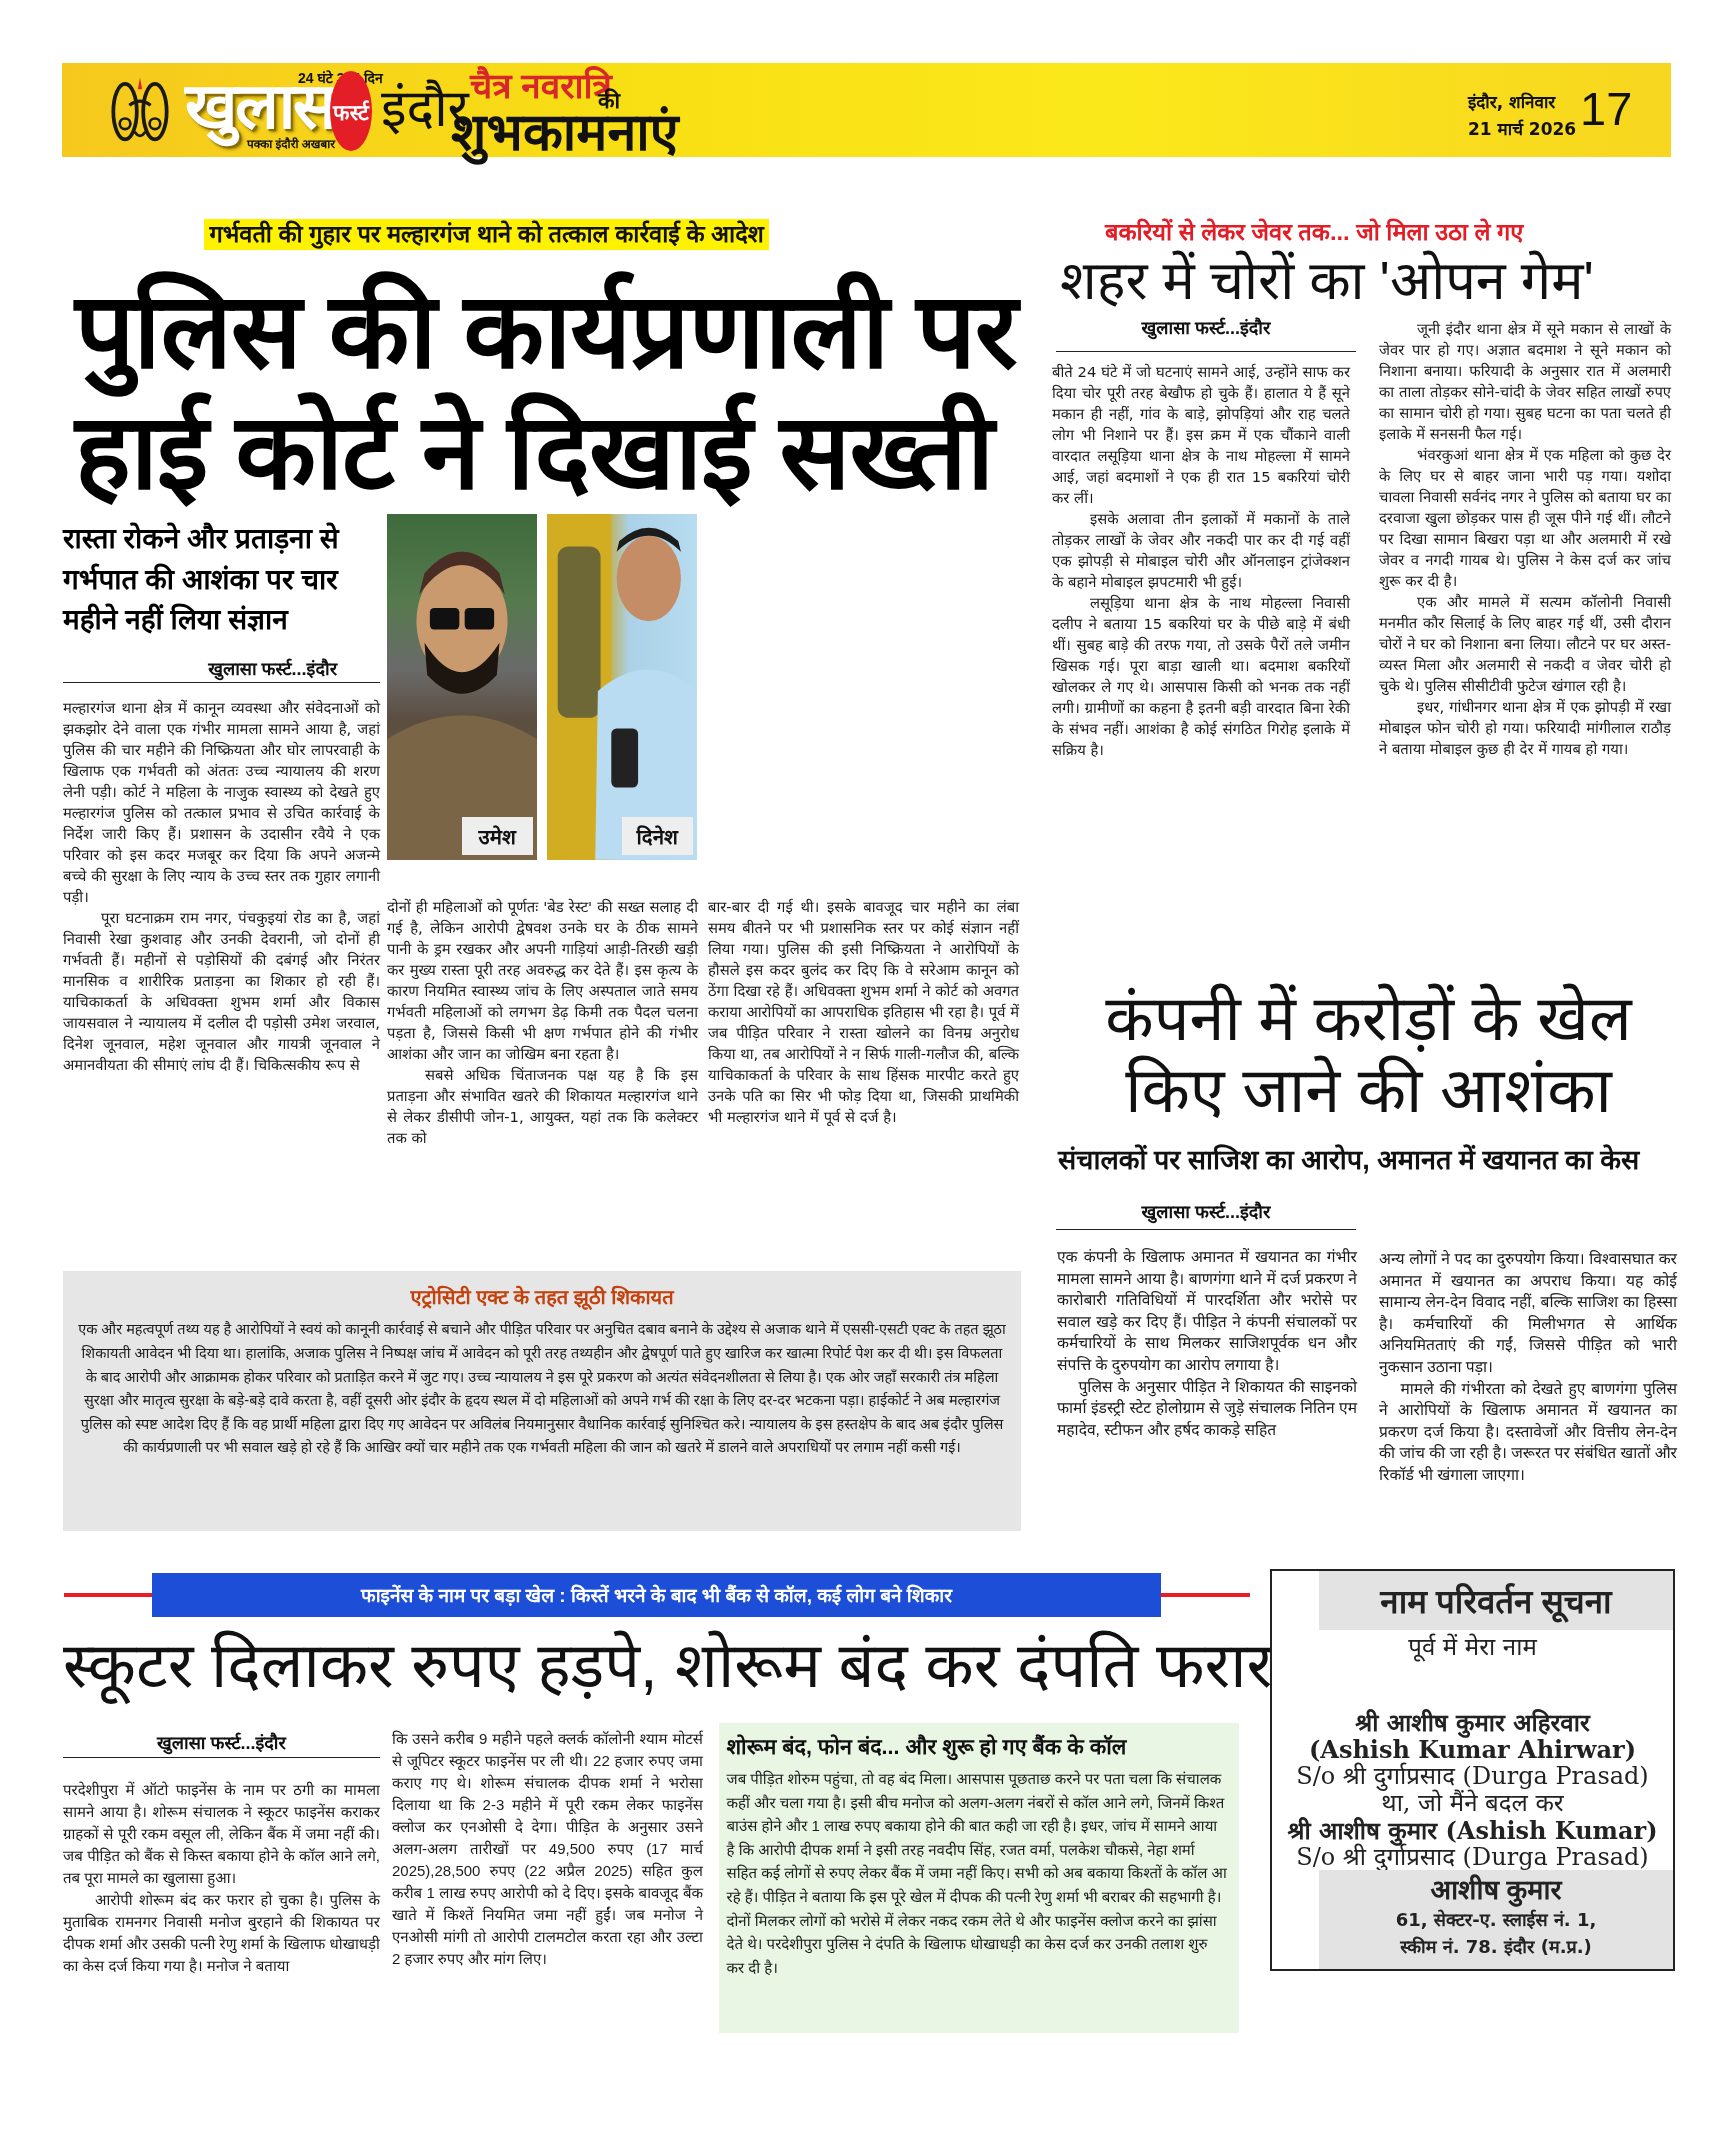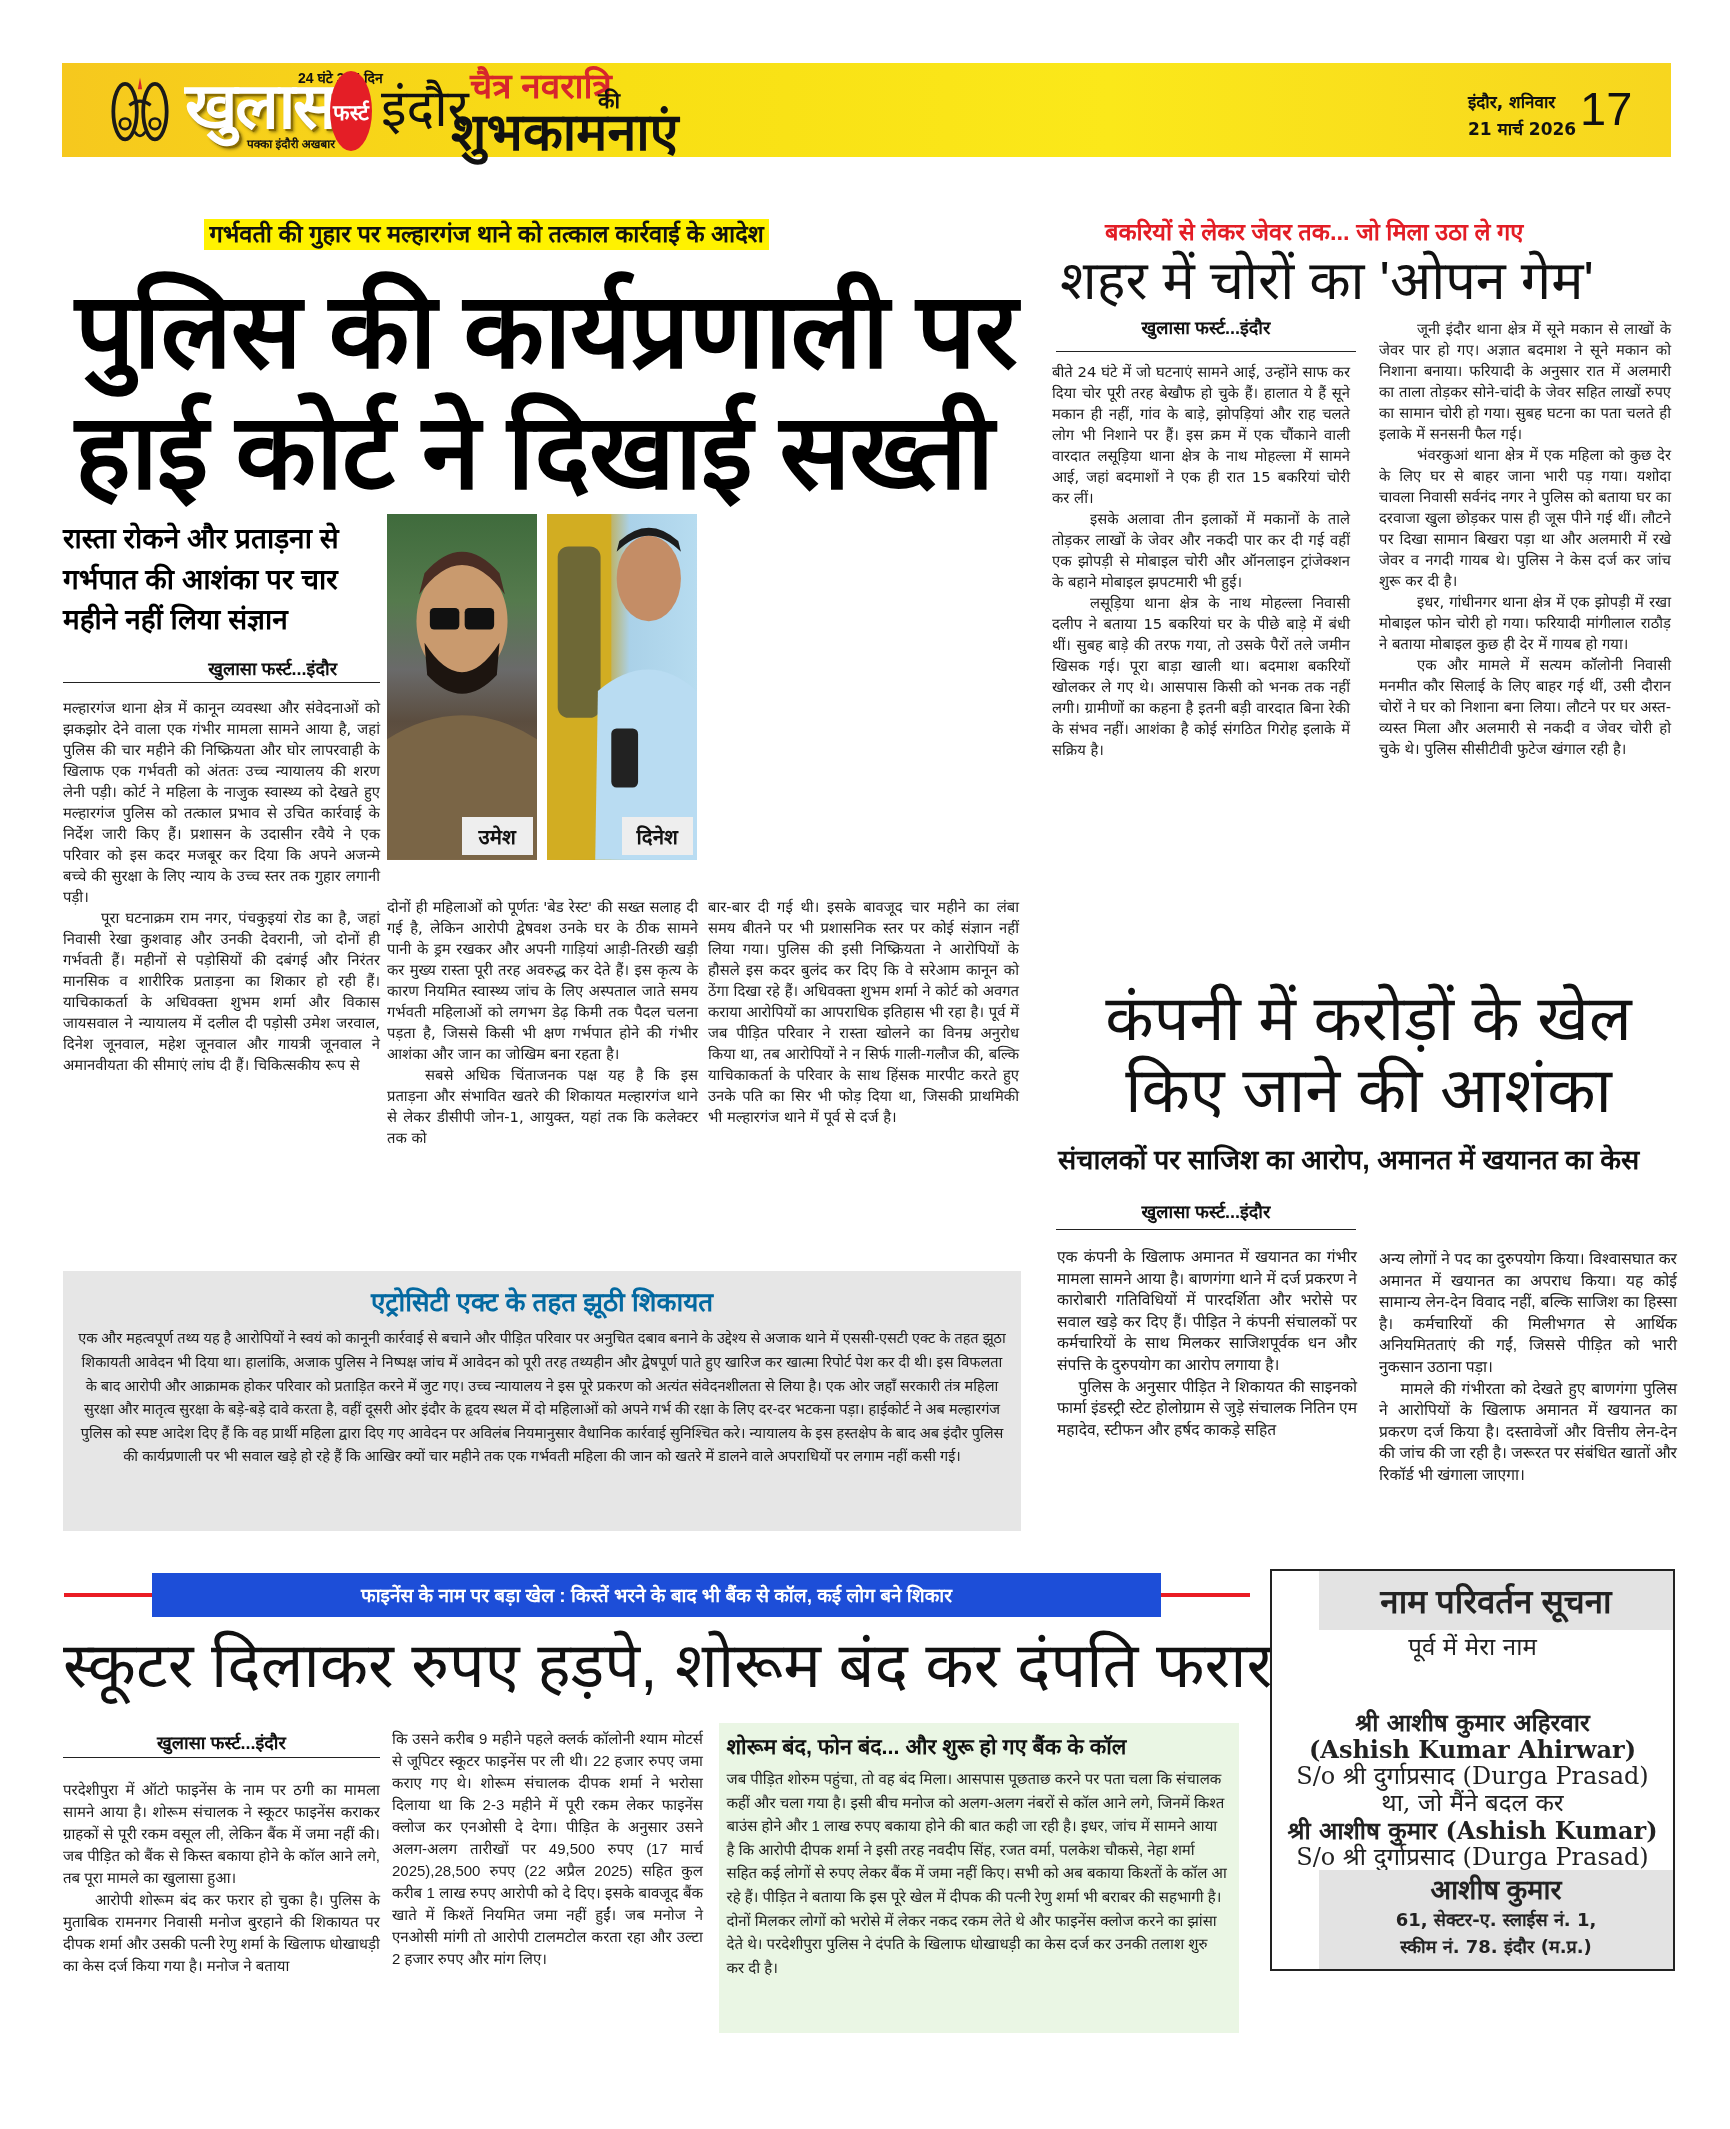--- a/index.html
+++ b/index.html
@@ -142,39 +142,39 @@
 </div>
 <div class="abs body" style="left:387px; top:896px; width:311px;">
   <p>दोनों ही महिलाओं को पूर्णतः 'बेड रेस्ट' की सख्त सलाह दी गई है, लेकिन आरोपी द्वेषवश उनके घर के ठीक सामने पानी के ड्रम रखकर और अपनी गाड़ियां आड़ी-तिरछी खड़ी कर मुख्य रास्ता पूरी तरह अवरुद्ध कर देते हैं। इस कृत्य के कारण नियमित स्वास्थ्य जांच के लिए अस्पताल जाते समय गर्भवती महिलाओं को लगभग डेढ़ किमी तक पैदल चलना पड़ता है, जिससे किसी भी क्षण गर्भपात होने की गंभीर आशंका और जान का जोखिम बना रहता है।</p>
   <p class="ind">सबसे अधिक चिंताजनक पक्ष यह है कि इस प्रताड़ना और संभावित खतरे की शिकायत मल्हारगंज थाने से लेकर डीसीपी जोन-1, आयुक्त, यहां तक कि कलेक्टर तक को</p>
 </div>
 <div class="abs body" style="left:708px; top:896px; width:311px;">
   <p>बार-बार दी गई थी। इसके बावजूद चार महीने का लंबा समय बीतने पर भी प्रशासनिक स्तर पर कोई संज्ञान नहीं लिया गया। पुलिस की इसी निष्क्रियता ने आरोपियों के हौसले इस कदर बुलंद कर दिए कि वे सरेआम कानून को ठेंगा दिखा रहे हैं। अधिवक्ता शुभम शर्मा ने कोर्ट को अवगत कराया आरोपियों का आपराधिक इतिहास भी रहा है। पूर्व में जब पीड़ित परिवार ने रास्ता खोलने का विनम्र अनुरोध किया था, तब आरोपियों ने न सिर्फ गाली-गलौज की, बल्कि याचिकाकर्ता के परिवार के साथ हिंसक मारपीट करते हुए उनके पति का सिर भी फोड़ दिया था, जिसकी प्राथमिकी भी मल्हारगंज थाने में पूर्व से दर्ज है।</p>
 </div>
 
 <div class="abs grey-box" style="left:63px; top:1271px; width:958px; height:260px;">
-  <div style="text-align:center; padding-top:11.8px; font-family:'Liberation Sans',sans-serif; font-weight:bold; font-size:26px; color:#0369a1;">एट्रोसिटी एक्ट के तहत झूठी शिकायत</div>
+  <div style="text-align:center; padding-top:11.8px; font-family:'Liberation Sans',sans-serif; font-weight:bold; font-size:20px; color:#c2410c;">एट्रोसिटी एक्ट के तहत झूठी शिकायत</div>
   <div style="padding:8.6px 14px 0 14px; font-family:'Liberation Sans',sans-serif; font-size:14.5px; line-height:23.6px; text-align:center; color:#1b1b1b;">एक और महत्वपूर्ण तथ्य यह है आरोपियों ने स्वयं को कानूनी कार्रवाई से बचाने और पीड़ित परिवार पर अनुचित दबाव बनाने के उद्देश्य से अजाक थाने में एससी-एसटी एक्ट के तहत झूठा शिकायती आवेदन भी दिया था। हालांकि, अजाक पुलिस ने निष्पक्ष जांच में आवेदन को पूरी तरह तथ्यहीन और द्वेषपूर्ण पाते हुए खारिज कर खात्मा रिपोर्ट पेश कर दी थी। इस विफलता के बाद आरोपी और आक्रामक होकर परिवार को प्रताड़ित करने में जुट गए। उच्च न्यायालय ने इस पूरे प्रकरण को अत्यंत संवेदनशीलता से लिया है। एक ओर जहाँ सरकारी तंत्र महिला सुरक्षा और मातृत्व सुरक्षा के बड़े-बड़े दावे करता है, वहीं दूसरी ओर इंदौर के हृदय स्थल में दो महिलाओं को अपने गर्भ की रक्षा के लिए दर-दर भटकना पड़ा। हाईकोर्ट ने अब मल्हारगंज पुलिस को स्पष्ट आदेश दिए हैं कि वह प्रार्थी महिला द्वारा दिए गए आवेदन पर अविलंब नियमानुसार वैधानिक कार्रवाई सुनिश्चित करे। न्यायालय के इस हस्तक्षेप के बाद अब इंदौर पुलिस की कार्यप्रणाली पर भी सवाल खड़े हो रहे हैं कि आखिर क्यों चार महीने तक एक गर्भवती महिला की जान को खतरे में डालने वाले अपराधियों पर लगाम नहीं कसी गई।</div>
 </div>
 
 <div class="abs" style="left:1105px; top:215px; font-family:'Liberation Sans',sans-serif; font-weight:bold; font-size:23.6px; color:#e31d25; white-space:nowrap;">बकरियों से लेकर जेवर तक... जो मिला उठा ले गए</div>
 <div class="abs" style="left:1060px; top:251px; font-family:'Liberation Sans',sans-serif; font-size:54px; color:#111; white-space:nowrap; line-height:1.1;">शहर में चोरों का 'ओपन गेम'</div>
 <div class="abs dateline" style="left:1056px; top:315px; width:300px;">खुलासा फर्स्ट...इंदौर</div>
 <div class="abs rule" style="left:1056px; top:351px; width:300px;"></div>
 
 <div class="abs body" style="left:1052px; top:361px; width:298px;">
   <p>बीते 24 घंटे में जो घटनाएं सामने आई, उन्होंने साफ कर दिया चोर पूरी तरह बेखौफ हो चुके हैं। हालात ये हैं सूने मकान ही नहीं, गांव के बाड़े, झोपड़ियां और राह चलते लोग भी निशाने पर हैं। इस क्रम में एक चौंकाने वाली वारदात लसूड़िया थाना क्षेत्र के नाथ मोहल्ला में सामने आई, जहां बदमाशों ने एक ही रात 15 बकरियां चोरी कर लीं।</p>
   <p class="ind">इसके अलावा तीन इलाकों में मकानों के ताले तोड़कर लाखों के जेवर और नकदी पार कर दी गई वहीं एक झोपड़ी से मोबाइल चोरी और ऑनलाइन ट्रांजेक्शन के बहाने मोबाइल झपटमारी भी हुई।</p>
   <p class="ind">लसूड़िया थाना क्षेत्र के नाथ मोहल्ला निवासी दलीप ने बताया 15 बकरियां घर के पीछे बाड़े में बंधी थीं। सुबह बाड़े की तरफ गया, तो उसके पैरों तले जमीन खिसक गई। पूरा बाड़ा खाली था। बदमाश बकरियों खोलकर ले गए थे। आसपास किसी को भनक तक नहीं लगी। ग्रामीणों का कहना है इतनी बड़ी वारदात बिना रेकी के संभव नहीं। आशंका है कोई संगठित गिरोह इलाके में सक्रिय है।</p>
 </div>
 <div class="abs body" style="left:1379px; top:318px; width:292px;">
   <p class="ind">जूनी इंदौर थाना क्षेत्र में सूने मकान से लाखों के जेवर पार हो गए। अज्ञात बदमाश ने सूने मकान को निशाना बनाया। फरियादी के अनुसार रात में अलमारी का ताला तोड़कर सोने-चांदी के जेवर सहित लाखों रुपए का सामान चोरी हो गया। सुबह घटना का पता चलते ही इलाके में सनसनी फैल गई।</p>
   <p class="ind">भंवरकुआं थाना क्षेत्र में एक महिला को कुछ देर के लिए घर से बाहर जाना भारी पड़ गया। यशोदा चावला निवासी सर्वनंद नगर ने पुलिस को बताया घर का दरवाजा खुला छोड़कर पास ही जूस पीने गई थीं। लौटने पर दिखा सामान बिखरा पड़ा था और अलमारी में रखे जेवर व नगदी गायब थे। पुलिस ने केस दर्ज कर जांच शुरू कर दी है।</p>
+  <p class="ind">एक और मामले में सत्यम कॉलोनी निवासी मनमीत कौर सिलाई के लिए बाहर गई थीं, उसी दौरान चोरों ने घर को निशाना बना लिया। लौटने पर घर अस्त-व्यस्त मिला और अलमारी से नकदी व जेवर चोरी हो चुके थे। पुलिस सीसीटीवी फुटेज खंगाल रही है।</p>
   <p class="ind">इधर, गांधीनगर थाना क्षेत्र में एक झोपड़ी में रखा मोबाइल फोन चोरी हो गया। फरियादी मांगीलाल राठौड़ ने बताया मोबाइल कुछ ही देर में गायब हो गया।</p>
-  <p class="ind">एक और मामले में सत्यम कॉलोनी निवासी मनमीत कौर सिलाई के लिए बाहर गई थीं, उसी दौरान चोरों ने घर को निशाना बना लिया। लौटने पर घर अस्त-व्यस्त मिला और अलमारी से नकदी व जेवर चोरी हो चुके थे। पुलिस सीसीटीवी फुटेज खंगाल रही है।</p>
 </div>
 
 <div class="abs" style="left:1060px; top:982px; width:617px; text-align:center; font-family:'Liberation Sans',sans-serif; font-size:63px; color:#111; line-height:1.15;">
   <div>कंपनी में करोड़ों के खेल</div>
   <div>किए जाने की आशंका</div>
 </div>
 <div class="abs" style="left:1058px; top:1140px; width:617px; font-family:'Liberation Sans',sans-serif; font-weight:bold; font-size:27px; color:#111; white-space:nowrap;">संचालकों पर साजिश का आरोप, अमानत में खयानत का केस</div>
 <div class="abs dateline" style="left:1056px; top:1199px; width:300px;">खुलासा फर्स्ट...इंदौर</div>
 <div class="abs rule" style="left:1056px; top:1229px; width:300px;"></div>
 

